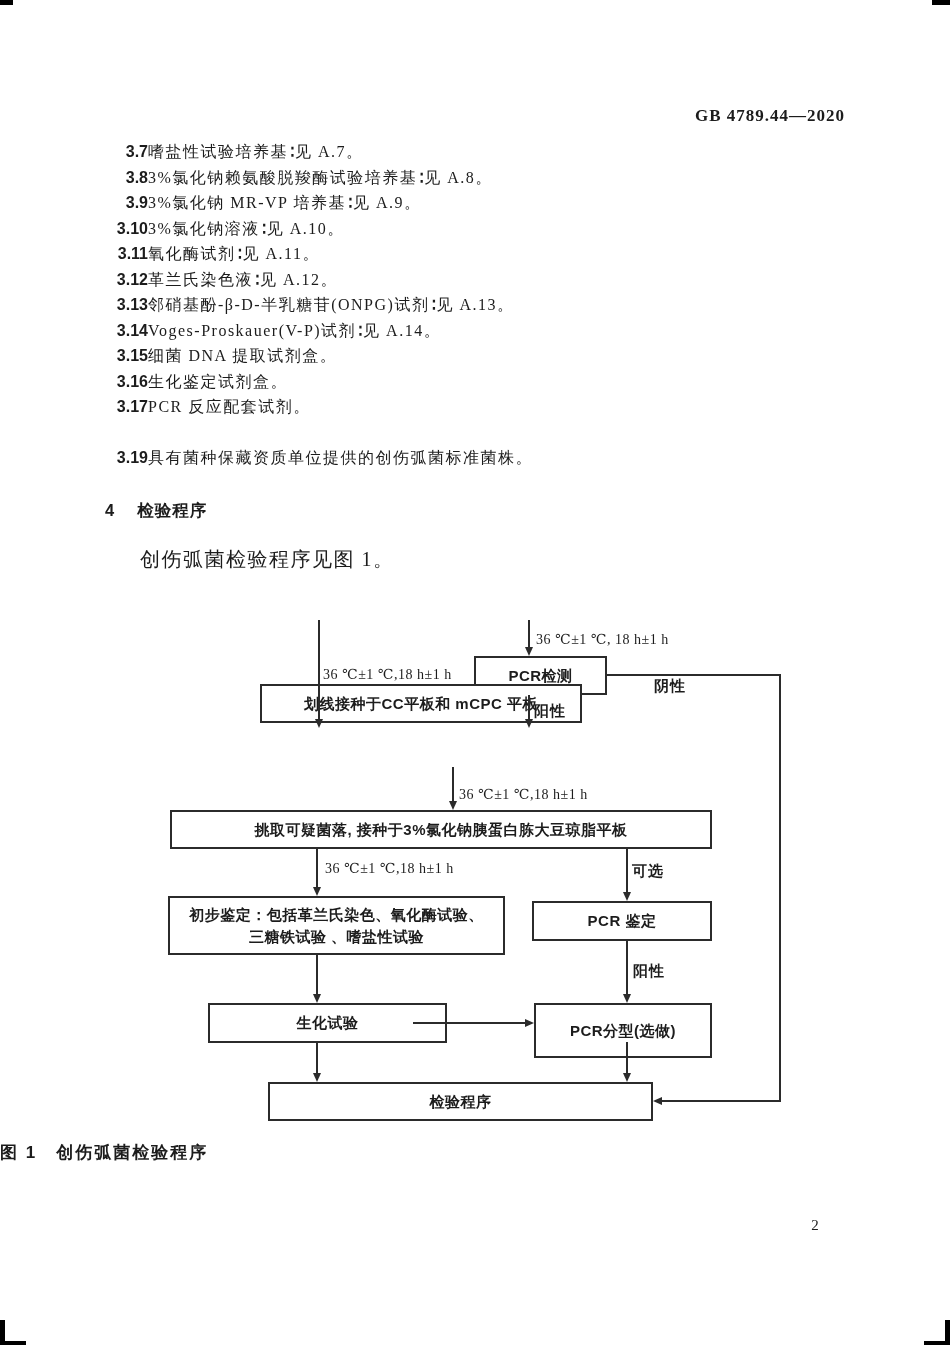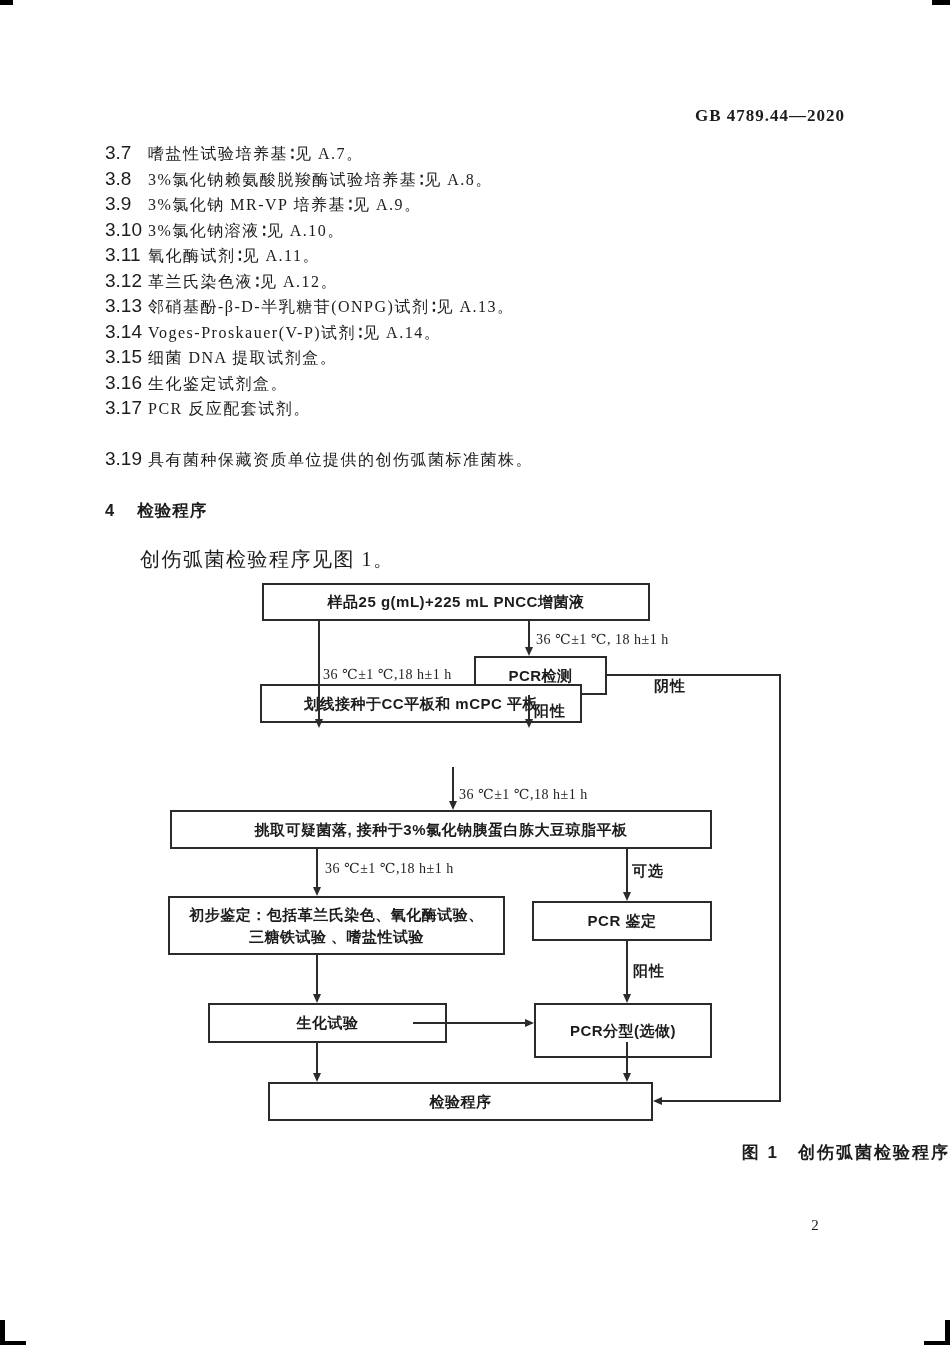--- a/index.html
+++ b/index.html
@@ -4,21 +4,21 @@
 <style>
   html,body{margin:0;padding:0;background:#fff;}
   #page{position:relative;width:950px;height:1345px;background:#fff;overflow:hidden;
         font-family:"Liberation Serif","DejaVu Serif",serif;color:#1c1c1c;}
   
   .std-code{position:absolute;top:106px;left:560px;width:285px;text-align:right;
             font-weight:bold;font-size:17px;letter-spacing:1px;}
   
   .li{position:absolute;left:105px;white-space:nowrap;font-size:16px;letter-spacing:1.5px;}
   .li .num{display:inline-block;min-width:43px;letter-spacing:0;
-           font-family:"Liberation Sans","DejaVu Sans",sans-serif;font-weight:400;font-size:19px;}
+           font-family:"Liberation Sans","DejaVu Sans",sans-serif;font-weight:700;font-size:16px;text-align:right;}
   
   .h4{position:absolute;left:105px;top:500px;font-family:"Liberation Sans","DejaVu Sans",sans-serif;
       font-weight:bold;font-size:16.5px;letter-spacing:1px;}
   .h4 .t{margin-left:22px;}
   .intro{position:absolute;left:140px;top:546px;font-size:20px;letter-spacing:1.5px;}
   
   .box{position:absolute;box-sizing:border-box;border:2px solid #2b2b2b;background:#fff;
        display:flex;flex-direction:column;align-items:center;justify-content:center;text-align:center;
        font-family:"Liberation Sans","DejaVu Sans",sans-serif;font-weight:bold;font-size:15px;
        line-height:1.45;color:#1c1c1c;letter-spacing:0.5px;white-space:nowrap;}
@@ -26,21 +26,21 @@
   .hline{position:absolute;height:2px;background:#2b2b2b;}
   .arr-d{position:absolute;width:0;height:0;border-left:4px solid transparent;
          border-right:4px solid transparent;border-top:9px solid #2b2b2b;}
   .arr-r{position:absolute;width:0;height:0;border-top:4px solid transparent;
          border-bottom:4px solid transparent;border-left:9px solid #2b2b2b;}
   .arr-l{position:absolute;width:0;height:0;border-top:4px solid transparent;
          border-bottom:4px solid transparent;border-right:9px solid #2b2b2b;}
   .elabel{position:absolute;font-size:14px;letter-spacing:0.5px;white-space:nowrap;}
   .klabel{position:absolute;font-family:"Liberation Sans","DejaVu Sans",sans-serif;
           font-weight:bold;font-size:15px;letter-spacing:1px;white-space:nowrap;}
-  .caption{position:absolute;left:0;top:1141px;width:950px;text-align:right;
+  .caption{position:absolute;left:0;top:1141px;width:950px;text-align:left;
            font-family:"Liberation Sans","DejaVu Sans",sans-serif;font-weight:bold;
            font-size:17px;letter-spacing:2px;}
   .pageno{position:absolute;left:800px;top:1217px;width:30px;text-align:center;font-size:15px;}
   .artifact{position:absolute;background:#000;}
 </style>
 </head>
 <body>
 
 <div id="page">
 
@@ -62,21 +62,20 @@
   <div class="li" style="top:295px"><span class="num">3.13</span><span>邻硝基酚-β-D-半乳糖苷(ONPG)试剂∶见 A.13。</span></div>
   <div class="li" style="top:321px"><span class="num">3.14</span><span>Voges-Proskauer(V-P)试剂∶见 A.14。</span></div>
   <div class="li" style="top:346px"><span class="num">3.15</span><span>细菌 DNA 提取试剂盒。</span></div>
   <div class="li" style="top:372px"><span class="num">3.16</span><span>生化鉴定试剂盒。</span></div>
   <div class="li" style="top:397px"><span class="num">3.17</span><span>PCR 反应配套试剂。</span></div>
   <div class="li" style="top:448px"><span class="num">3.19</span><span>具有菌种保藏资质单位提供的创伤弧菌标准菌株。</span></div>
 
   <div class="h4"><span>4</span><span class="t">检验程序</span></div>
   <div class="intro">创伤弧菌检验程序见图 1。</div>
 
-  <div class="box" style="left:262px;top:583px;width:388px;height:38px">样品25 g(mL)+225 mL PNCC增菌液</div>
   <div class="box" style="left:474px;top:656px;width:133px;height:39px">PCR检测</div>
   <div class="box" style="left:260px;top:684px;width:322px;height:39px">划线接种于CC平板和 mCPC 平板</div>
   <div class="box" style="left:170px;top:810px;width:542px;height:39px">挑取可疑菌落, 接种于3%氯化钠胰蛋白胨大豆琼脂平板</div>
   <div class="box" style="left:532px;top:901px;width:180px;height:40px">PCR 鉴定</div>
   <div class="box" style="left:168px;top:896px;width:337px;height:59px">
     <div>初步鉴定：包括革兰氏染色、氧化酶试验、</div>
     <div>三糖铁试验 、嗜盐性试验</div>
   </div>
   <div class="box" style="left:208px;top:1003px;width:239px;height:40px">生化试验</div>
   <div class="box" style="left:534px;top:1003px;width:178px;height:55px">PCR分型(选做)</div>

